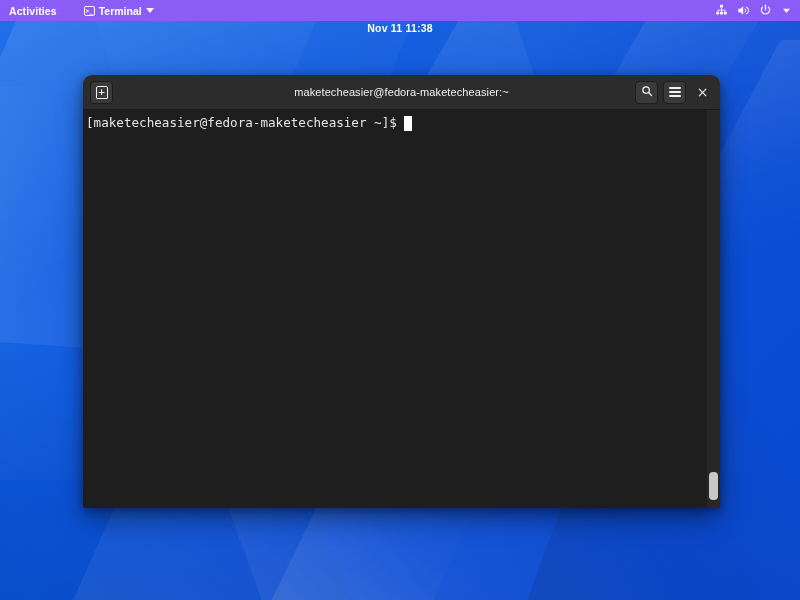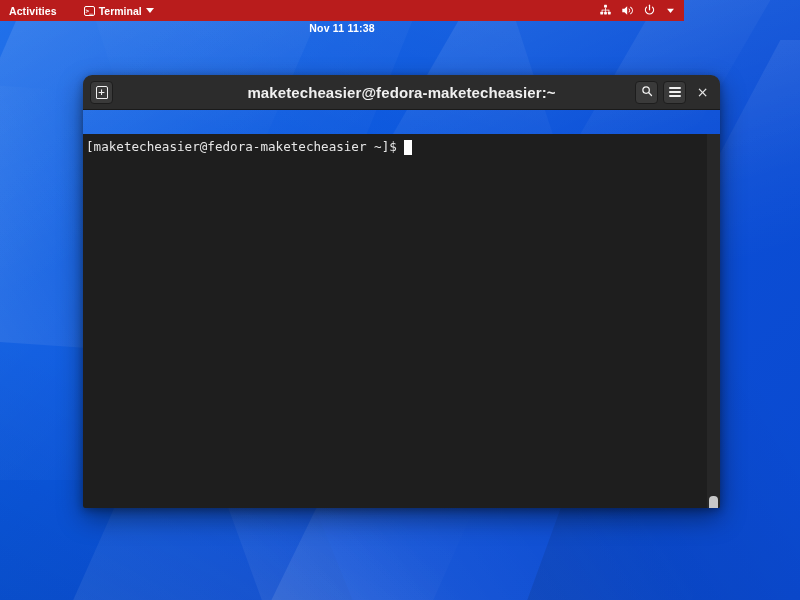--- a/index.html
+++ b/index.html
@@ -80,22 +80,22 @@
   }
   .f12 {
     left:-60px; top:90px; width:300px; height:260px;
     background:linear-gradient(70deg, rgba(255,255,255,.10), rgba(255,255,255,0) 60%);
     transform:skewX(14deg) rotate(4deg);
   }
 
   
   #topbar {
     position:absolute; left:0; top:0;
-    width:684px; height:21px;
-    background:#b91c1c;
+    width:800px; height:21px;
+    background:#8b5cf6;
     display:flex; align-items:center;
     color:#ffffff;
     font-size:10.5px; font-weight:bold;
     z-index:50;
   }
   #activities {
     padding:0 9px 0 9px; height:21px;
     display:flex; align-items:center;
     letter-spacing:.1px;
   }
@@ -157,21 +157,21 @@
     background:transparent; border:0;
     display:flex; align-items:center; justify-content:center;
     color:#e8e8e8;
     font-size:14px; line-height:1;
     font-family:"DejaVu Sans", sans-serif;
   }
   #tb-title {
     position:absolute; left:0; right:0;
     text-align:center;
     color:#f0f0f0;
-    font-size:15px; font-weight:bold;
+    font-size:11px; font-weight:normal;
     letter-spacing:.1px;
     pointer-events:none;
   }
   #tb-right {
     margin-left:auto; display:flex; align-items:center; gap:5px;
     z-index:2;
   }
   .newtab-glyph {
     width:12px; height:13px;
     border:1.4px solid #f2f2f2;
@@ -187,21 +187,20 @@
   #termbody {
     height:398px;
     background:#1e1e1e;
     position:relative;
     padding:5px 0 0 3px;
     font-family:"DejaVu Sans Mono", monospace;
     font-size:12.6px;
     line-height:16px;
     color:#e6e6e6;
     overflow:hidden;
-    margin-top:24px;
   }
   #promptline { white-space:pre; display:flex; align-items:center; }
   #cursor {
     display:inline-block;
     width:8px; height:15px;
     background:#ffffff;
     margin-left:0px;
     vertical-align:-3px;
   }
   #scrollbar {

